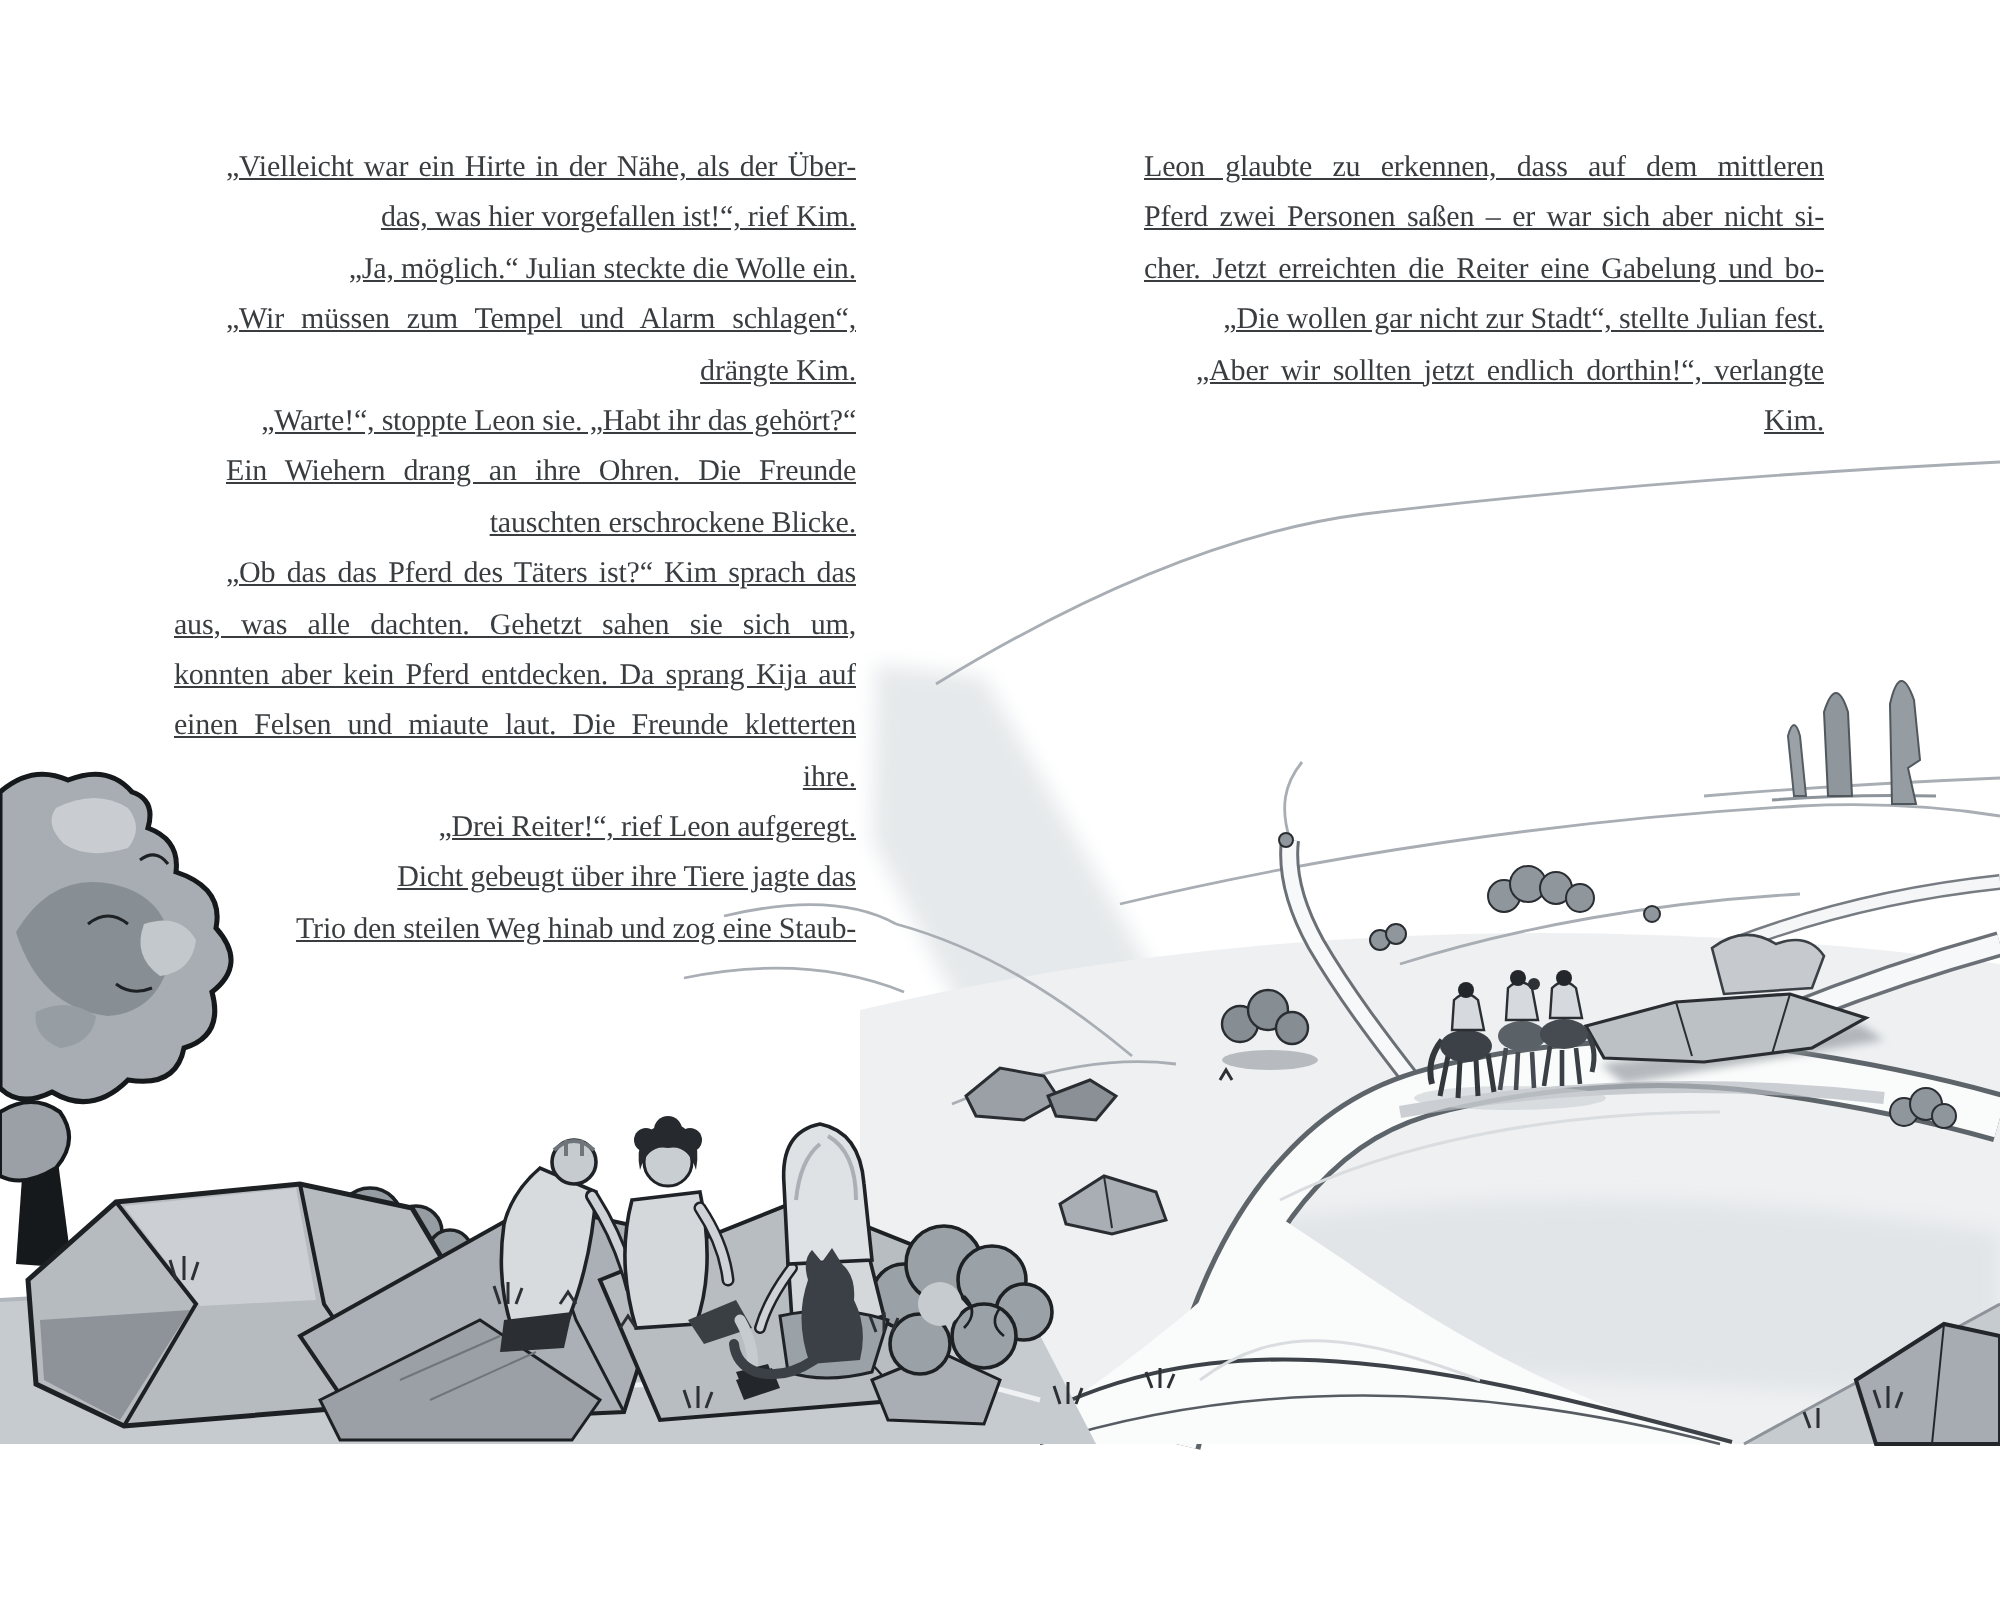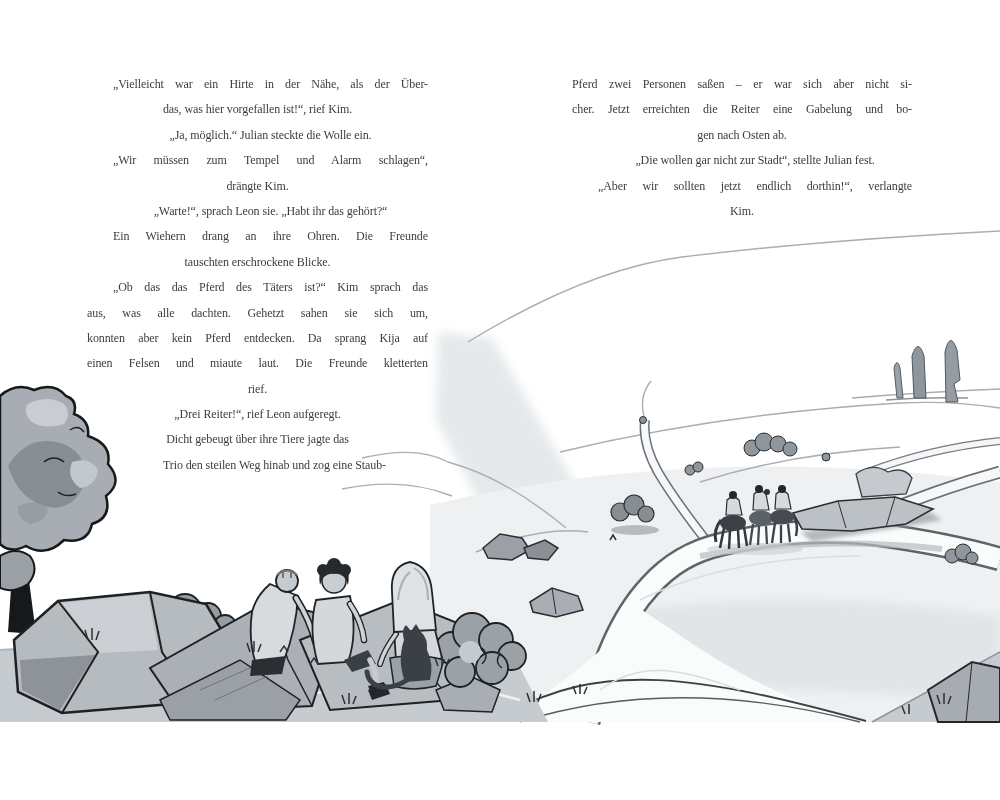--- a/index.html
+++ b/index.html
@@ -1,22 +1,22 @@
 <!DOCTYPE html>
 <html><head>
 <meta charset="utf-8">
 <style>
   html,body{margin:0;padding:0;background:#ffffff;}
   .spread{position:relative;width:1000px;height:800px;background:#ffffff;overflow:hidden;
           font-family:"Liberation Serif","DejaVu Serif",serif;}
   .illustration{position:absolute;left:0;top:0;width:1000px;height:800px;}
-  .col{position:absolute;top:72px;font-size:12px;color:#3a3d40;letter-spacing:-0.1px;}
+  .col{position:absolute;top:72px;font-size:15px;color:#3a3d40;letter-spacing:-0.1px;text-decoration:underline;}
   .col.left{left:87px;width:341px;}
   .col.right{left:572px;width:340px;}
-  .line{line-height:25.4px;height:25.4px;overflow:hidden;text-align:center;white-space:normal;}
+  .line{line-height:25.4px;height:25.4px;overflow:hidden;text-align:right;white-space:normal;}
   .line.ind{text-indent:26px;}
   .line.just{text-align:justify;text-align-last:justify;}
   
   .col.left .line:nth-child(16){margin-left:34px;}
   .col.left .line:nth-child(17){margin-left:66px;}
   .col.left .line:nth-child(18){margin-left:47px;}
   .col.left .line:nth-child(19){margin-left:33px;}
   .col.left .line:nth-child(20){margin-left:2px;}
 </style>
 </head>
@@ -242,33 +242,33 @@
       <path d="M280,652 l4,-6 l4,6 M310,664 l4,-6 l4,6 M610,540 l3,-5 l3,5"></path>
     </g>
   </svg>
 
   <div class="col left">
       <div class="line ind just">„Vielleicht war ein Hirte in der Nähe, als der Über-</div>
       <div class="line">das, was hier vorgefallen ist!“, rief Kim.</div>
       <div class="line ind">„Ja, möglich.“ Julian steckte die Wolle ein.</div>
       <div class="line ind just">„Wir müssen zum Tempel und Alarm schlagen“,</div>
       <div class="line">drängte Kim.</div>
-      <div class="line ind">„Warte!“, sprach Leon sie. „Habt ihr das gehört?“</div>
+      <div class="line ind">„Warte!“, stoppte Leon sie. „Habt ihr das gehört?“</div>
       <div class="line ind just">Ein Wiehern drang an ihre Ohren. Die Freunde</div>
       <div class="line">tauschten erschrockene Blicke.</div>
       <div class="line ind just">„Ob das das Pferd des Täters ist?“ Kim sprach das</div>
       <div class="line just">aus, was alle dachten. Gehetzt sahen sie sich um,</div>
       <div class="line just">konnten aber kein Pferd entdecken. Da sprang Kija auf</div>
       <div class="line just">einen Felsen und miaute laut. Die Freunde kletterten</div>
-      <div class="line">rief.</div>
+      <div class="line">ihre.</div>
       <div class="line">„Drei Reiter!“, rief Leon aufgeregt.</div>
       <div class="line">Dicht gebeugt über ihre Tiere jagte das</div>
       <div class="line">Trio den steilen Weg hinab und zog eine Staub-</div>
     </div>
   <div class="col right">
+      <div class="line just">Leon glaubte zu erkennen, dass auf dem mittleren</div>
       <div class="line just">Pferd zwei Personen saßen – er war sich aber nicht si-</div>
       <div class="line just">cher. Jetzt erreichten die Reiter eine Gabelung und bo-</div>
-      <div class="line">gen nach Osten ab.</div>
       <div class="line ind">„Die wollen gar nicht zur Stadt“, stellte Julian fest.</div>
       <div class="line ind just">„Aber wir sollten jetzt endlich dorthin!“, verlangte</div>
       <div class="line">Kim.</div>
     </div>
 </div>
 
 </body></html>

